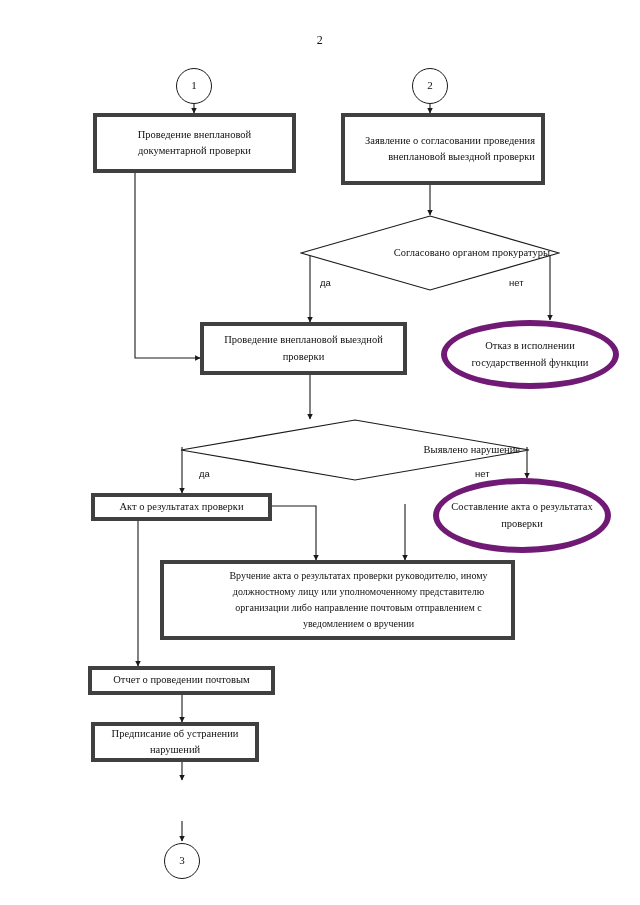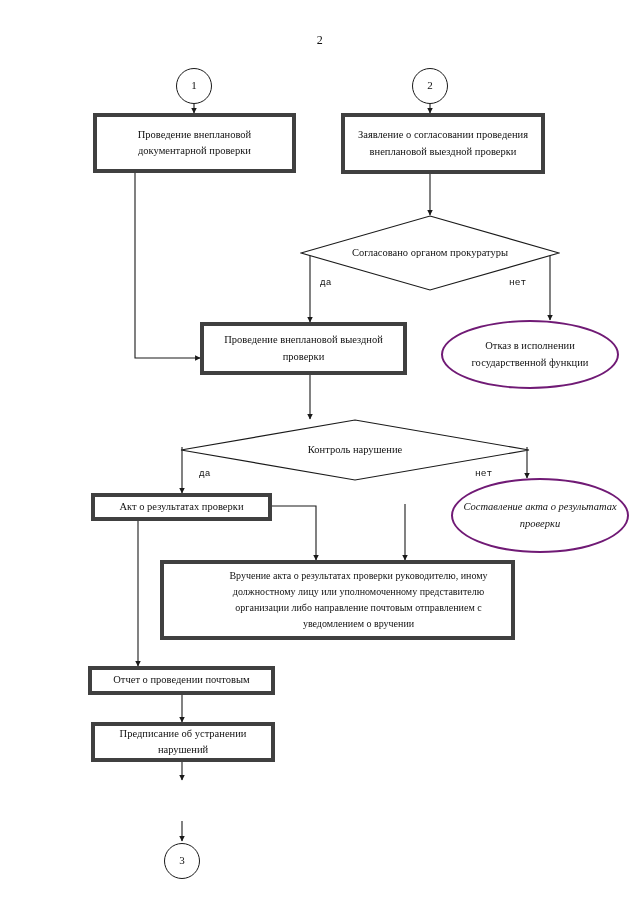--- a/index.html
+++ b/index.html
@@ -46,54 +46,54 @@
     font-size: 10.5px;
     line-height: 1.55;
     color: #111111;
     padding: 2px 6px;
   }
   .rect {
     border: 4px solid #404040;
     background: #ffffff;
   }
   .ellipse {
-    border: 2px solid #701a75;
+    border: 6px solid #701a75;
     border-radius: 50%;
     background: #ffffff;
   }
   .connector {
     border: 1px solid #1a1a1a;
     border-radius: 50%;
     background: #ffffff;
     font-size: 11px;
   }
   .diamond-wrap {
     position: absolute;
     display: flex;
     align-items: center;
-    justify-content: center;
+    justify-content: flex-end;
   }
   .diamond-wrap svg {
     position: absolute;
     left: 0;
     top: 0;
   }
   .diamond-label {
     position: relative;
     z-index: 2;
     text-align: center;
     font-size: 10.5px;
     line-height: 1.55;
     padding: 0 10px;
   }
   .edge-label {
     position: absolute;
     font-size: 9.5px;
     color: #111111;
-    font-family: Liberation Mono, monospace;
+    font-family: Liberation Sans, sans-serif;
   }
   .para {
     font-size: 10px;
     line-height: 1.6;
     padding-left: 48px;
   }
 </style>
 </head>
 <body>
 
@@ -148,49 +148,49 @@
   <div class="node connector" style="left:412px; top:68px; width:36px; height:36px;">
     <span>2</span>
   </div>
 
   <div class="node connector" style="left:164px; top:843px; width:36px; height:36px;">
     <span>3</span>
   </div>
 
   <div class="node rect" style="left:93px; top:113px; width:203px; height:60px;">Проведение внеплановой документарной проверки</div>
 
-  <div class="node rect" style="left:341px; top:113px; width:204px; height:61px;">Заявление о согласовании проведения внеплановой выездной проверки</div>
+  <div class="node rect" style="left:341px; top:113px; width:204px; height:72px;text-align:right;">Заявление о согласовании проведения внеплановой выездной проверки</div>
 
   <div class="node rect" style="left:200px; top:322px; width:207px; height:53px;">Проведение внеплановой выездной проверки</div>
 
   <div class="node rect" style="left:91px; top:493px; width:181px; height:28px;">Акт о результатах проверки</div>
 
   <div class="node rect para" style="left:160px; top:560px; width:355px; height:80px;">Вручение акта о результатах проверки руководителю, иному должностному лицу или уполномоченному представителю организации либо направление почтовым отправлением с уведомлением о вручении</div>
 
   <div class="node rect" style="left:88px; top:666px; width:187px; height:29px;">Отчет о проведении почтовым</div>
 
-  <div class="node rect" style="left:91px; top:722px; width:184px; height:40px;">Предписание об устранении нарушений</div>
+  <div class="node rect" style="left:91px; top:722px; width:168px; height:40px;">Предписание об устранении нарушений</div>
 
 
   <div class="node ellipse" style="left:441px; top:320px; width:178px; height:69px;">Отказ в исполнении государственной функции</div>
 
-  <div class="node ellipse" style="left:451px; top:478px; width:178px; height:75px;font-style:italic;">Составление акта о результатах проверки</div>
+  <div class="node ellipse" style="left:433px; top:478px; width:178px; height:75px;">Составление акта о результатах проверки</div>
 
   <div class="diamond-wrap" style="left:300px; top:215px; width:260px; height:76px;">
     <svg width="260" height="76" viewBox="0 0 260 76">
       <polygon points="130,1 259,38 130,75 1,38" fill="#ffffff" stroke="#1a1a1a" stroke-width="1.1"></polygon>
     </svg>
     <div class="diamond-label">Согласовано органом прокуратуры</div>
   </div>
 
   <div class="diamond-wrap" style="left:180px; top:419px; width:350px; height:62px;">
     <svg width="350" height="62" viewBox="0 0 350 62">
       <polygon points="175,1 349,31 175,61 1,31" fill="#ffffff" stroke="#1a1a1a" stroke-width="1.1"></polygon>
     </svg>
-    <div class="diamond-label">Контроль нарушение</div>
+    <div class="diamond-label">Выявлено нарушение</div>
   </div>
 
   <div class="edge-label" style="left:320px; top:277px;">да</div>
 
   <div class="edge-label" style="left:509px; top:277px;">нет</div>
 
   <div class="edge-label" style="left:199px; top:468px;">да</div>
 
   <div class="edge-label" style="left:475px; top:468px;">нет</div>
 

